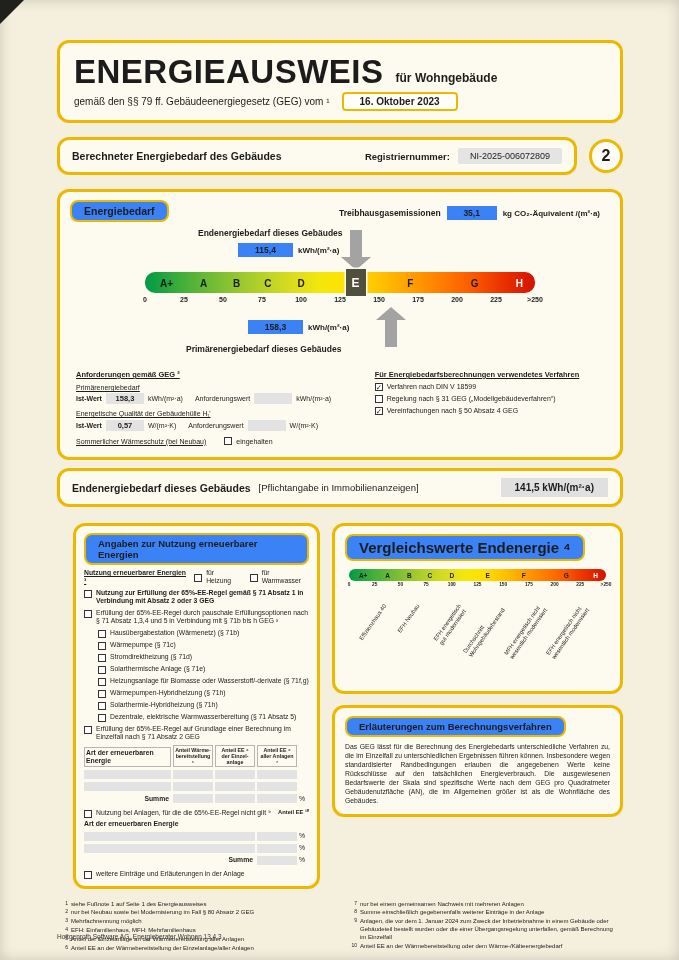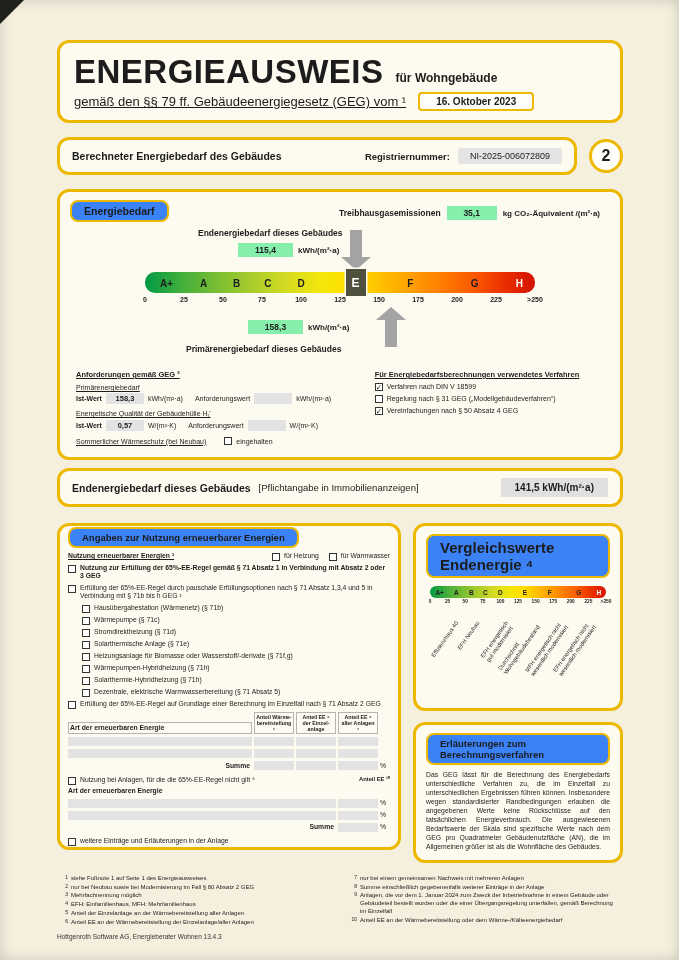--- a/index.html
+++ b/index.html
@@ -13,39 +13,39 @@
   .box { border:3px solid #edb900; border-radius:12px; background:#fdfbef; }
   .chip { display:inline-block; border:2px solid #edb900; border-radius:8px; background:#3b82f6;
           padding:3px 12px; font-weight:bold; font-size:10.5px; }
 
   
   .hdr { padding:8px 14px 9px; margin-bottom:14px; }
   .hdr-title-row { display:flex; align-items:flex-end; gap:12px; }
   .hdr-title { font-size:33px; font-weight:bold; letter-spacing:.5px; line-height:1; }
   .hdr-sub { font-weight:bold; font-size:12px; padding-bottom:3px;margin-top:20px; }
   .hdr-law-row { display:flex; align-items:center; gap:12px; margin-top:4px; }
-  .law { font-size:13px;text-decoration:underline; }
+  .law { font-size:10px; }
   .date-chip { border:2px solid #edb900; border-radius:4px; background:#fffef8;
                padding:2px 16px; font-size:10px; font-weight:bold; }
 
   
   .meta-row { display:flex; align-items:center; gap:12px; margin-bottom:14px; }
   .meta-box { flex:1; display:flex; align-items:center; padding:8px 12px; gap:8px; }
   .meta-title { font-weight:bold; font-size:10.5px; flex:1; }
   .reg-label { font-weight:bold; font-size:9.5px; }
   .reg-value { background:#e4e4e4; padding:3px 12px; font-size:9px; border-radius:2px; }
   .page-badge { width:34px; height:34px; border:3px solid #edb900; border-radius:50%; background:#fffef8;
                 display:flex; align-items:center; justify-content:center; font-weight:bold; font-size:16px; flex:none; }
 
   
   .section { padding:8px 10px; }
   .bedarf { margin-bottom:8px; }
   .ghg { display:flex; justify-content:flex-end; align-items:center; gap:6px; margin-top:-16px; padding-right:10px; }
   .ghg-label { font-weight:bold; font-size:8.5px; }
-  .vbox { background:#86efac; min-width:50px; text-align:center; padding:2px 0; font-weight:bold; font-size:8.5px; }
+  .vbox { background:#3b82f6; min-width:50px; text-align:center; padding:2px 0; font-weight:bold; font-size:8.5px; }
   .unit { font-size:8px; font-weight:bold; }
 
   .scale-wrap { position:relative; height:136px; margin-top:8px; }
   .end-label { position:absolute; left:128px; top:0; font-size:8.5px; font-weight:bold; }
   .end-val { position:absolute; left:168px; top:15px; display:flex; gap:5px; align-items:center; }
   .egrad { background:linear-gradient(90deg,#009a44 0%,#3fae3b 9%,#76bd34 18%,#a7cc2b 27%,#d3da22 36%,
            #f4e70c 45%,#ffe000 52%,#ffc300 60%,#ffa000 68%,#ff7d00 76%,#fb5a00 84%,#ea3000 92%,#d41200 100%); }
   .bar { position:absolute; left:75px; top:44px; width:390px; height:21px; border-radius:10px; }
   .s-letter { position:absolute; top:50%; transform:translate(-50%,-50%); font-weight:bold; font-size:10px; color:#1d1d1d; }
   .s-letter.white { color:#fff; }
@@ -76,21 +76,21 @@
   .method-item .cb { margin-top:0; }
 
   
   .strip { display:flex; align-items:center; gap:8px; padding:7px 12px; margin-bottom:16px; }
   .strip-label { font-weight:bold; font-size:10.5px; }
   .strip-note { font-size:9.5px; }
   .strip-val { margin-left:auto; background:#e0e0e0; padding:4px 14px; font-weight:bold; font-size:10px; }
 
   
   .cols { display:flex; gap:12px; align-items:flex-start; }
-  .col-left { width:344px; padding:1px 8px; }
+  .col-left { width:247px; padding:7px 8px;margin-left:16px; }
   .col-right { flex:1; display:flex; flex-direction:column; gap:11px; }
 
   .rn { font-size:6.8px; line-height:1.25; margin-top:4px; }
   .rn-row { display:flex; gap:4px; margin-top:3px; align-items:flex-start; }
   .rn-row .cb { margin-top:1px; }
   .indent { margin-left:14px; }
   .grid1 { display:grid; grid-template-columns:1fr 40px 40px 40px 10px; gap:2px; margin-top:3px; align-items:end; }
   .grid2 { display:grid; grid-template-columns:1fr 40px 10px; gap:2px; margin-top:3px; align-items:center; }
   .th { font-size:5.3px; font-weight:bold; text-align:center; line-height:1.15; border:1px solid #b5b5b5; padding:1px; }
   .th.left { text-align:left; font-weight:bold; font-size:6.8px; }

